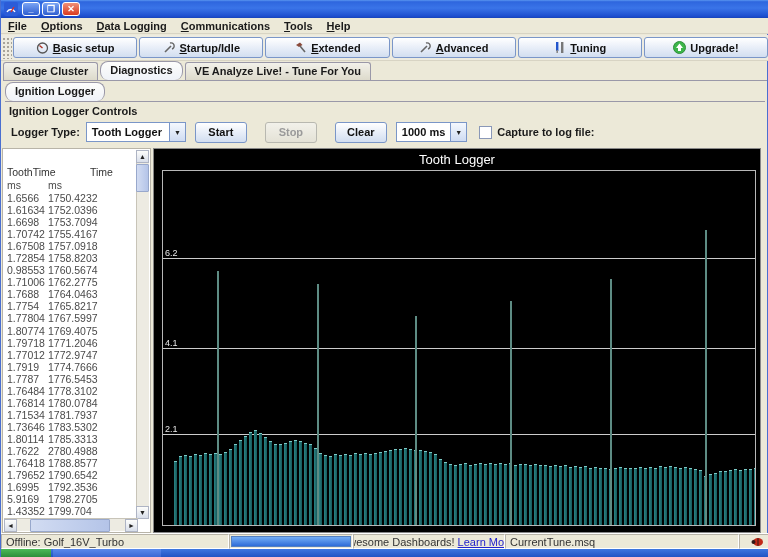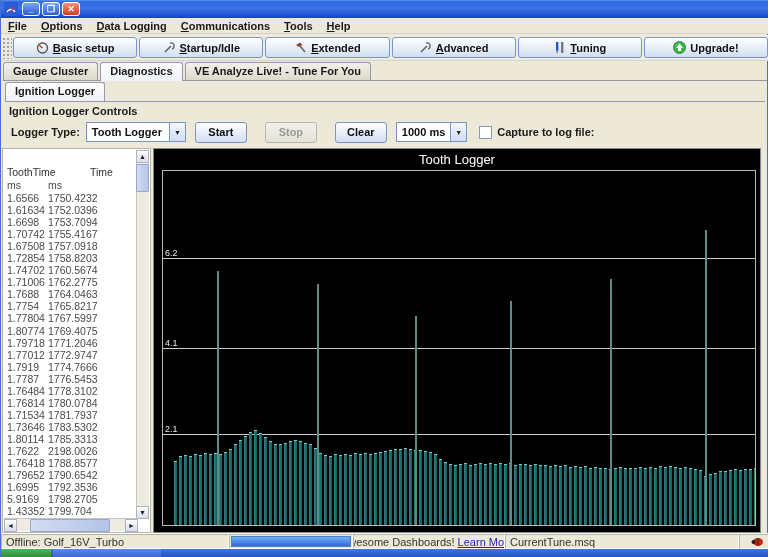--- a/index.html
+++ b/index.html
@@ -32,25 +32,25 @@
   .grip { width:10px; height:22px; margin-left:1px;
     background-image:radial-gradient(#A8A49A 1px, transparent 1.2px); background-size:4px 4px; }
   .tbtn { flex:1; height:21px; margin:0 1px; border:1px solid #7A96C8; border-radius:3px;
     background:linear-gradient(180deg,#FFFFFF,#E8EEF8 50%,#D2DEF0);
     font-size:11px; font-weight:bold; color:#111; display:flex; align-items:center;
     justify-content:center; gap:4px; white-space:nowrap; }
   .tbtn svg { width:13px; height:13px; }
 
   
   .tabrow { position:absolute; top:62px; left:2px; width:764px; height:19px;
-    display:flex; align-items:flex-start; border-bottom:1px solid #9A98A8; }
+    display:flex; align-items:flex-end; border-bottom:1px solid #9A98A8; }
   .tab { height:18px; padding:2px 9px 0; font-size:11px; font-weight:bold; color:#1a1a1a;
     border:1px solid #9A98A8; border-bottom:none; border-radius:3px 3px 0 0;
     background:linear-gradient(180deg,#F2F1EA,#DDDACB); margin-right:2px; white-space:nowrap; }
-  .tab.sel { background:linear-gradient(180deg,#FDFDFB,#EFF2F8); height:19px; }
+  .tab.sel { background:linear-gradient(180deg,#FDFDFB,#EFF2F8); height:19px;border-radius:8px; }
   .subtabrow { position:absolute; top:84px; left:4px; width:760px; height:18px;
     display:flex; align-items:flex-end; border-bottom:1px solid #9A98A8; }
   .subtabrow .tab { font-size:11px; }
   .section-title { position:absolute; top:105px; left:8px; font-size:11px;
     font-weight:bold; color:#1a1a1a; }
 
   
   .controls { position:absolute; top:119px; left:4px; width:760px; height:26px;
     display:flex; align-items:center; }
   .ctl-label { font-size:11px; font-weight:bold; color:#1a1a1a; margin:0 6px; }
@@ -265,21 +265,21 @@
           </div>
           <div class="trow">
             <span class="c1">1.67508</span>
             <span class="c2">1757.0918</span>
           </div>
           <div class="trow">
             <span class="c1">1.72854</span>
             <span class="c2">1758.8203</span>
           </div>
           <div class="trow">
-            <span class="c1">1.74702</span>
+            <span class="c1">0.98553</span>
             <span class="c2">1760.5674</span>
           </div>
           <div class="trow">
             <span class="c1">1.71006</span>
             <span class="c2">1762.2775</span>
           </div>
           <div class="trow">
             <span class="c1">1.7688</span>
             <span class="c2">1764.0463</span>
           </div>
@@ -326,21 +326,21 @@
           <div class="trow">
             <span class="c1">1.73646</span>
             <span class="c2">1783.5302</span>
           </div>
           <div class="trow">
             <span class="c1">1.80114</span>
             <span class="c2">1785.3313</span>
           </div>
           <div class="trow">
             <span class="c1">1.7622</span>
-            <span class="c2">2198.0026</span>
+            <span class="c2">2780.4988</span>
           </div>
           <div class="trow">
             <span class="c1">1.76418</span>
             <span class="c2">1788.8577</span>
           </div>
           <div class="trow">
             <span class="c1">1.79652</span>
             <span class="c2">1790.6542</span>
           </div>
           <div class="trow">

